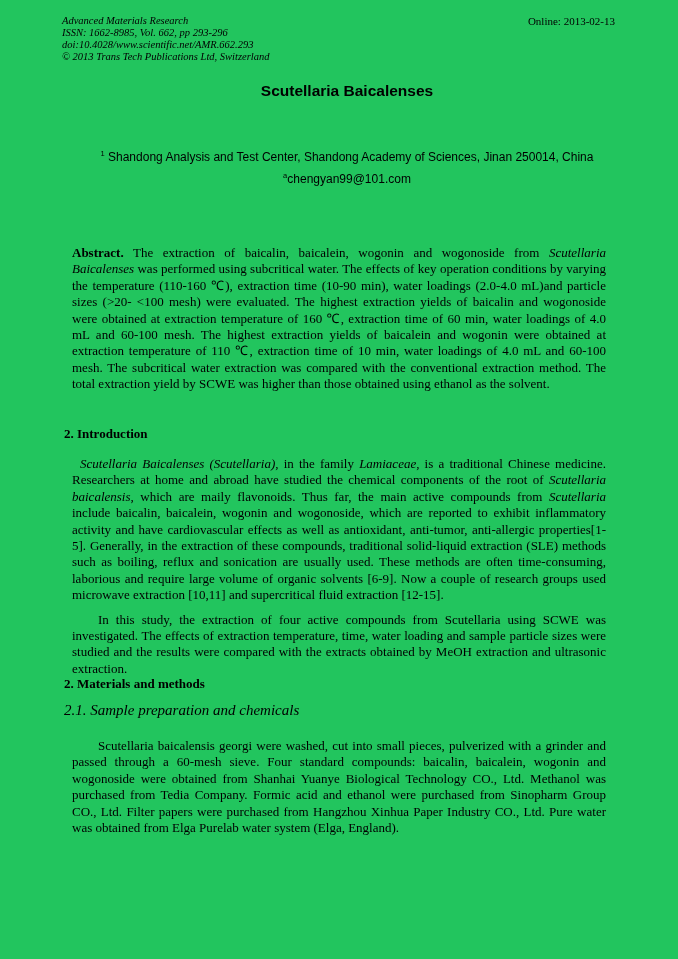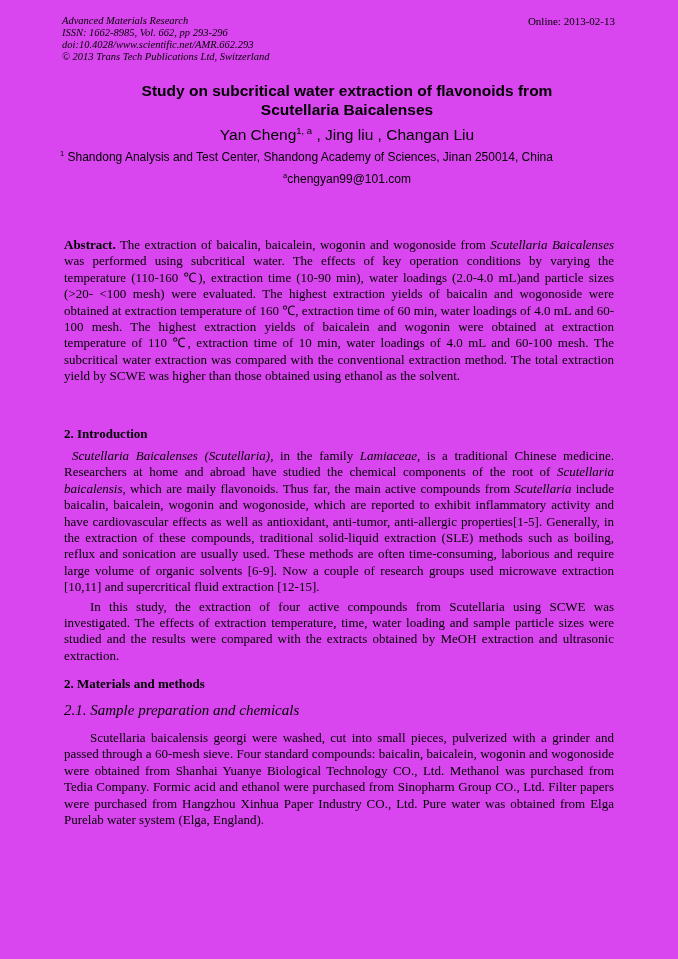--- a/index.html
+++ b/index.html
@@ -1,34 +1,34 @@
 <!DOCTYPE html>
 <html><head>
   <meta charset="utf-8">
   <style>
     html, body { margin: 0; padding: 0; background: #ffffff; }
     body { width: 678px; height: 959px; position: relative; overflow: hidden; color: #000; }
-    .page { position: absolute; left: 0; top: 0; width: 678px; height: 959px; background: #d946ef; }
+    .page { position: absolute; left: 0; top: 0; width: 678px; height: 959px; background: #22c55e; }
 
     .header-left { position: absolute; left: 62px; top: 15px; font-family: "Liberation Serif", serif; font-style: italic; font-size: 10.5px; line-height: 12px; }
     .header-left div { white-space: nowrap; }
     .header-right { position: absolute; right: 63px; top: 15px; font-family: "Liberation Serif", serif; font-size: 11px; line-height: 12px; }
 
     .title { position: absolute; left: 60px; top: 81px; width: 574px; text-align: center; font-family: "Liberation Sans", sans-serif; font-weight: bold; font-size: 15.5px; line-height: 19px; }
     .authors { position: absolute; left: 60px; top: 125px; width: 574px; text-align: center; font-family: "Liberation Sans", sans-serif; font-size: 15.5px; line-height: 20px; }
     .authors sup { font-size: 9.5px; vertical-align: 6px; line-height: 0; }
-    .affil { position: absolute; left: 60px; top: 150px; width: 574px; text-align: left; font-family: "Liberation Sans", sans-serif; font-size: 12px; line-height: 14px; white-space: nowrap; }
+    .affil { position: absolute; left: 60px; top: 150px; width: 574px; text-align: center; font-family: "Liberation Sans", sans-serif; font-size: 12px; line-height: 14px; white-space: nowrap; }
     .affil sup, .email sup { font-size: 7.5px; vertical-align: 5px; line-height: 0; }
     .email { position: absolute; left: 60px; top: 172px; width: 574px; text-align: center; font-family: "Liberation Sans", sans-serif; font-size: 12px; line-height: 14px; }
 
     .keywords { position: absolute; left: 64px; top: 207px; width: 560px; font-family: "Liberation Sans", sans-serif; font-size: 12px; line-height: 14px; white-space: nowrap; }
     .keywords b { font-weight: bold; }
 
     .block { position: absolute; left: 64px; width: 550px; font-family: "Liberation Serif", serif; font-size: 13px; line-height: 16.4px; text-align: justify; }
-    .block p { margin: 0; }
+    .block p { margin: 8px; }
     .indent1 { text-indent: 8px; }
     .indent2 { text-indent: 26px; }
     .heading { position: absolute; left: 64px; font-family: "Liberation Serif", serif; font-weight: bold; font-size: 13px; line-height: 16px; }
     .subheading { position: absolute; left: 64px; font-family: "Liberation Serif", serif; font-style: italic; font-size: 15px; line-height: 16px; }
     i { font-style: italic; }
     b.lead { font-weight: bold; }
   </style>
 </head>
 <body>
 
@@ -36,25 +36,23 @@
 
   <div class="header-left">
     <div>Advanced Materials Research</div>
     <div>ISSN: 1662-8985, Vol. 662, pp 293-296</div>
     <div>doi:10.4028/www.scientific.net/AMR.662.293</div>
     <div>© 2013 Trans Tech Publications Ltd, Switzerland</div>
   </div>
   <div class="header-right">Online: 2013-02-13</div>
 
   <div class="title">
-    <div>Study on subcritical water extraction of flavonoids from</div>
     <div>Scutellaria Baicalenses</div>
   </div>
 
-  <div class="authors"><span>Yan Cheng</span><sup>1, a</sup><span> , Jing liu , Changan Liu</span></div>
 
   <div class="affil"><sup>1</sup><span> Shandong Analysis and Test Center, Shandong Academy of Sciences, Jinan 250014, China</span></div>
 
   <div class="email"><sup>a</sup><span>chengyan99@101.com</span></div>
 
 
   <div class="block" style="top: 237px;">
     <p><b class="lead">Abstract.</b><span> The extraction of baicalin, baicalein, wogonin and wogonoside from </span><i>Scutellaria Baicalenses</i><span> was performed using subcritical water. The effects of key operation conditions by varying the temperature (110-160 ℃), extraction time (10-90 min), water loadings (2.0-4.0 mL)and particle sizes (&gt;20- &lt;100 mesh) were evaluated. The highest extraction yields of baicalin and wogonoside were obtained at extraction temperature of 160 ℃, extraction time of 60 min, water loadings of 4.0 mL and 60-100 mesh. The highest extraction yields of baicalein and wogonin were obtained at extraction temperature of 110 ℃, extraction time of 10 min, water loadings of 4.0 mL and 60-100 mesh. The subcritical water extraction was compared with the conventional extraction method. The total extraction yield by SCWE was higher than those obtained using ethanol as the solvent.</span></p>
   </div>
 

